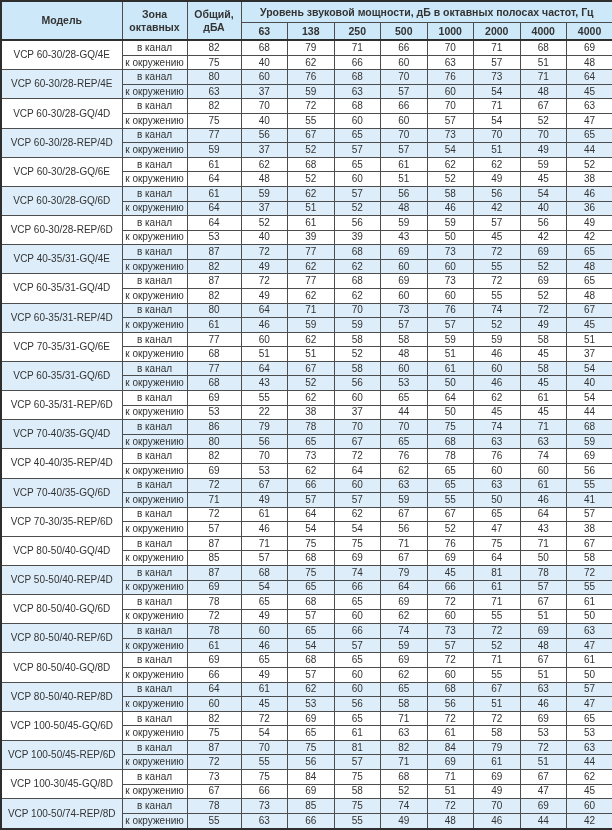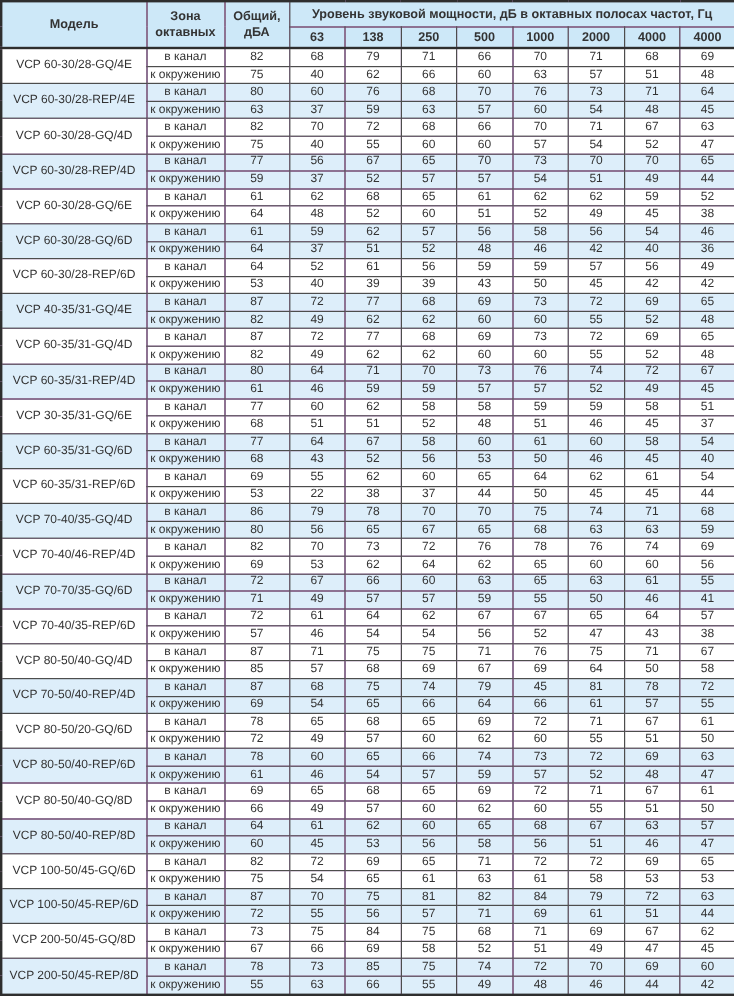--- a/index.html
+++ b/index.html
@@ -335,21 +335,21 @@
           <td class="band-cell">46</td>
           <td class="band-cell">59</td>
           <td class="band-cell">59</td>
           <td class="band-cell">57</td>
           <td class="band-cell">57</td>
           <td class="band-cell">52</td>
           <td class="band-cell">49</td>
           <td class="band-cell">45</td>
         </tr>
         <tr class="group-start">
-          <td class="model-cell" rowspan="2">VCP 30-35/31-GQ/6E</td>
+          <td class="model-cell" rowspan="2">VCP 70-35/31-GQ/6E</td>
           <td class="zone-cell">в канал</td>
           <td class="total-cell">77</td>
           <td class="band-cell">60</td>
           <td class="band-cell">62</td>
           <td class="band-cell">58</td>
           <td class="band-cell">58</td>
           <td class="band-cell">59</td>
           <td class="band-cell">59</td>
           <td class="band-cell">58</td>
           <td class="band-cell">51</td>
@@ -435,21 +435,21 @@
           <td class="band-cell">56</td>
           <td class="band-cell">65</td>
           <td class="band-cell">67</td>
           <td class="band-cell">65</td>
           <td class="band-cell">68</td>
           <td class="band-cell">63</td>
           <td class="band-cell">63</td>
           <td class="band-cell">59</td>
         </tr>
         <tr class="group-start">
-          <td class="model-cell" rowspan="2">VCP 70-40/46-REP/4D</td>
+          <td class="model-cell" rowspan="2">VCP 40-40/35-REP/4D</td>
           <td class="zone-cell">в канал</td>
           <td class="total-cell">82</td>
           <td class="band-cell">70</td>
           <td class="band-cell">73</td>
           <td class="band-cell">72</td>
           <td class="band-cell">76</td>
           <td class="band-cell">78</td>
           <td class="band-cell">76</td>
           <td class="band-cell">74</td>
           <td class="band-cell">69</td>
@@ -460,21 +460,21 @@
           <td class="band-cell">53</td>
           <td class="band-cell">62</td>
           <td class="band-cell">64</td>
           <td class="band-cell">62</td>
           <td class="band-cell">65</td>
           <td class="band-cell">60</td>
           <td class="band-cell">60</td>
           <td class="band-cell">56</td>
         </tr>
         <tr class="group-start shaded">
-          <td class="model-cell" rowspan="2">VCP 70-70/35-GQ/6D</td>
+          <td class="model-cell" rowspan="2">VCP 70-40/35-GQ/6D</td>
           <td class="zone-cell">в канал</td>
           <td class="total-cell">72</td>
           <td class="band-cell">67</td>
           <td class="band-cell">66</td>
           <td class="band-cell">60</td>
           <td class="band-cell">63</td>
           <td class="band-cell">65</td>
           <td class="band-cell">63</td>
           <td class="band-cell">61</td>
           <td class="band-cell">55</td>
@@ -485,21 +485,21 @@
           <td class="band-cell">49</td>
           <td class="band-cell">57</td>
           <td class="band-cell">57</td>
           <td class="band-cell">59</td>
           <td class="band-cell">55</td>
           <td class="band-cell">50</td>
           <td class="band-cell">46</td>
           <td class="band-cell">41</td>
         </tr>
         <tr class="group-start">
-          <td class="model-cell" rowspan="2">VCP 70-40/35-REP/6D</td>
+          <td class="model-cell" rowspan="2">VCP 70-30/35-REP/6D</td>
           <td class="zone-cell">в канал</td>
           <td class="total-cell">72</td>
           <td class="band-cell">61</td>
           <td class="band-cell">64</td>
           <td class="band-cell">62</td>
           <td class="band-cell">67</td>
           <td class="band-cell">67</td>
           <td class="band-cell">65</td>
           <td class="band-cell">64</td>
           <td class="band-cell">57</td>
@@ -535,21 +535,21 @@
           <td class="band-cell">57</td>
           <td class="band-cell">68</td>
           <td class="band-cell">69</td>
           <td class="band-cell">67</td>
           <td class="band-cell">69</td>
           <td class="band-cell">64</td>
           <td class="band-cell">50</td>
           <td class="band-cell">58</td>
         </tr>
         <tr class="group-start shaded">
-          <td class="model-cell" rowspan="2">VCP 70-50/40-REP/4D</td>
+          <td class="model-cell" rowspan="2">VCP 50-50/40-REP/4D</td>
           <td class="zone-cell">в канал</td>
           <td class="total-cell">87</td>
           <td class="band-cell">68</td>
           <td class="band-cell">75</td>
           <td class="band-cell">74</td>
           <td class="band-cell">79</td>
           <td class="band-cell">45</td>
           <td class="band-cell">81</td>
           <td class="band-cell">78</td>
           <td class="band-cell">72</td>
@@ -560,21 +560,21 @@
           <td class="band-cell">54</td>
           <td class="band-cell">65</td>
           <td class="band-cell">66</td>
           <td class="band-cell">64</td>
           <td class="band-cell">66</td>
           <td class="band-cell">61</td>
           <td class="band-cell">57</td>
           <td class="band-cell">55</td>
         </tr>
         <tr class="group-start">
-          <td class="model-cell" rowspan="2">VCP 80-50/20-GQ/6D</td>
+          <td class="model-cell" rowspan="2">VCP 80-50/40-GQ/6D</td>
           <td class="zone-cell">в канал</td>
           <td class="total-cell">78</td>
           <td class="band-cell">65</td>
           <td class="band-cell">68</td>
           <td class="band-cell">65</td>
           <td class="band-cell">69</td>
           <td class="band-cell">72</td>
           <td class="band-cell">71</td>
           <td class="band-cell">67</td>
           <td class="band-cell">61</td>
@@ -710,21 +710,21 @@
           <td class="band-cell">55</td>
           <td class="band-cell">56</td>
           <td class="band-cell">57</td>
           <td class="band-cell">71</td>
           <td class="band-cell">69</td>
           <td class="band-cell">61</td>
           <td class="band-cell">51</td>
           <td class="band-cell">44</td>
         </tr>
         <tr class="group-start">
-          <td class="model-cell" rowspan="2">VCP 200-50/45-GQ/8D</td>
+          <td class="model-cell" rowspan="2">VCP 100-30/45-GQ/8D</td>
           <td class="zone-cell">в канал</td>
           <td class="total-cell">73</td>
           <td class="band-cell">75</td>
           <td class="band-cell">84</td>
           <td class="band-cell">75</td>
           <td class="band-cell">68</td>
           <td class="band-cell">71</td>
           <td class="band-cell">69</td>
           <td class="band-cell">67</td>
           <td class="band-cell">62</td>
@@ -735,21 +735,21 @@
           <td class="band-cell">66</td>
           <td class="band-cell">69</td>
           <td class="band-cell">58</td>
           <td class="band-cell">52</td>
           <td class="band-cell">51</td>
           <td class="band-cell">49</td>
           <td class="band-cell">47</td>
           <td class="band-cell">45</td>
         </tr>
         <tr class="group-start shaded">
-          <td class="model-cell" rowspan="2">VCP 200-50/45-REP/8D</td>
+          <td class="model-cell" rowspan="2">VCP 100-50/74-REP/8D</td>
           <td class="zone-cell">в канал</td>
           <td class="total-cell">78</td>
           <td class="band-cell">73</td>
           <td class="band-cell">85</td>
           <td class="band-cell">75</td>
           <td class="band-cell">74</td>
           <td class="band-cell">72</td>
           <td class="band-cell">70</td>
           <td class="band-cell">69</td>
           <td class="band-cell">60</td>

